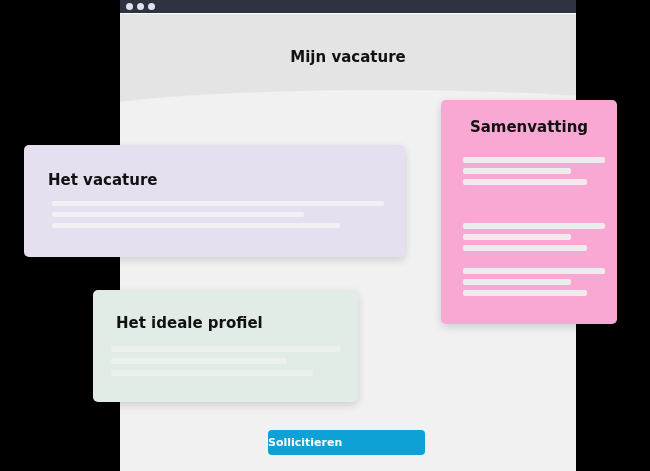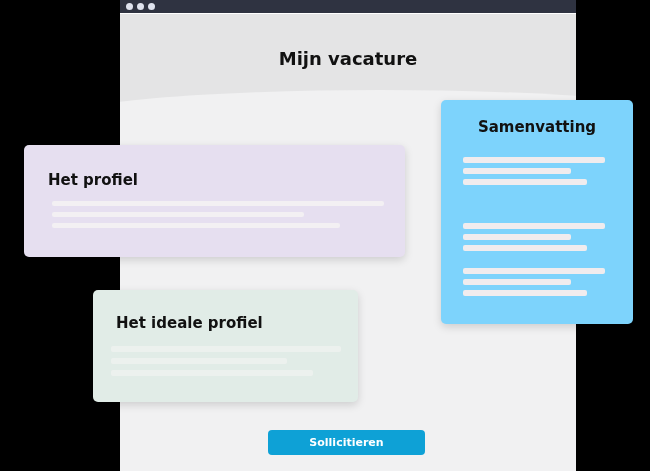--- a/index.html
+++ b/index.html
@@ -1,48 +1,48 @@
 <!DOCTYPE html>
 <html><head>
 <meta charset="utf-8">
 <style>
   html, body { margin:0; padding:0; }
   body { width:650px; height:471px; background:#000; position:relative; overflow:hidden;
          font-family:"DejaVu Sans", sans-serif; }
   .window { position:absolute; left:120px; top:0; width:456px; height:471px; background:#e4e4e5; overflow:hidden; }
   .titlebar { position:absolute; left:0; top:0; width:100%; height:13px; background:#2f3341; border-bottom:1px solid #fff; }
   .dot { position:absolute; top:3px; width:7px; height:7px; border-radius:50%; background:#dfe3ee; }
-  .win-title { position:absolute; top:48px; left:0; width:100%; text-align:center; font-weight:bold; font-size:18px; color:#111; }
+  .win-title { position:absolute; top:48px; left:0; width:100%; text-align:center; font-weight:bold; font-size:15px; color:#111; }
   .wave { position:absolute; left:-60px; top:90px; width:640px; height:600px; background:#f1f1f2; border-radius:50% 50% 0 0 / 28px 28px 0 0; }
   .card { position:absolute; border-radius:5px; box-shadow:0 3px 8px rgba(0,0,0,0.15); }
   .card-title { position:absolute; font-weight:bold; font-size:15px; color:#111; }
   .line { position:absolute; height:5px; background:#f3f0f3; border-radius:2px; }
   .card-company { left:24px; top:145px; width:381px; height:112px; background:#e6dff0; }
   .card-profile { left:93px; top:290px; width:265px; height:112px; background:#e1ece7;text-align:right; }
-  .card-summary { left:441px; top:100px; width:192px; height:224px; background:#7dd3fc; }
+  .card-summary { left:441px; top:100px; width:176px; height:224px; background:#f9a8d4; }
   .card-summary .line { background:#f0ecee; height:6px; }
   .card-profile .line { background:#ecf1ee; height:6px; }
   .apply-btn { position:absolute; left:268px; top:430px; width:157px; height:25px; background:#0ea1d6; border-radius:4px;
-               color:#fff; font-weight:bold; font-size:11px; text-align:center; line-height:25px; border:none; padding:0; font-family:"DejaVu Sans", sans-serif; }
+               color:#fff; font-weight:bold; font-size:11px; text-align:left; line-height:25px; border:none; padding:0; font-family:"DejaVu Sans", sans-serif; }
 </style>
 </head>
 <body>
 
 <div class="window">
   <div class="titlebar">
     <span class="dot" style="left:6px"></span>
     <span class="dot" style="left:17px"></span>
     <span class="dot" style="left:28px"></span>
   </div>
   <div class="win-title">Mijn vacature</div>
   <div class="wave"></div>
 </div>
 
 <div class="card card-company">
-  <div class="card-title" style="left:24px;top:26px">Het profiel</div>
+  <div class="card-title" style="left:24px;top:26px">Het vacature</div>
   <div class="line" style="left:28px;top:56px;width:332px"></div>
   <div class="line" style="left:28px;top:67px;width:252px"></div>
   <div class="line" style="left:28px;top:78px;width:288px"></div>
 </div>
 
 <div class="card card-profile">
   <div class="card-title" style="left:23px;top:24px">Het ideale profiel</div>
   <div class="line" style="left:18px;top:56px;width:230px"></div>
   <div class="line" style="left:18px;top:68px;width:176px"></div>
   <div class="line" style="left:18px;top:80px;width:202px"></div>

